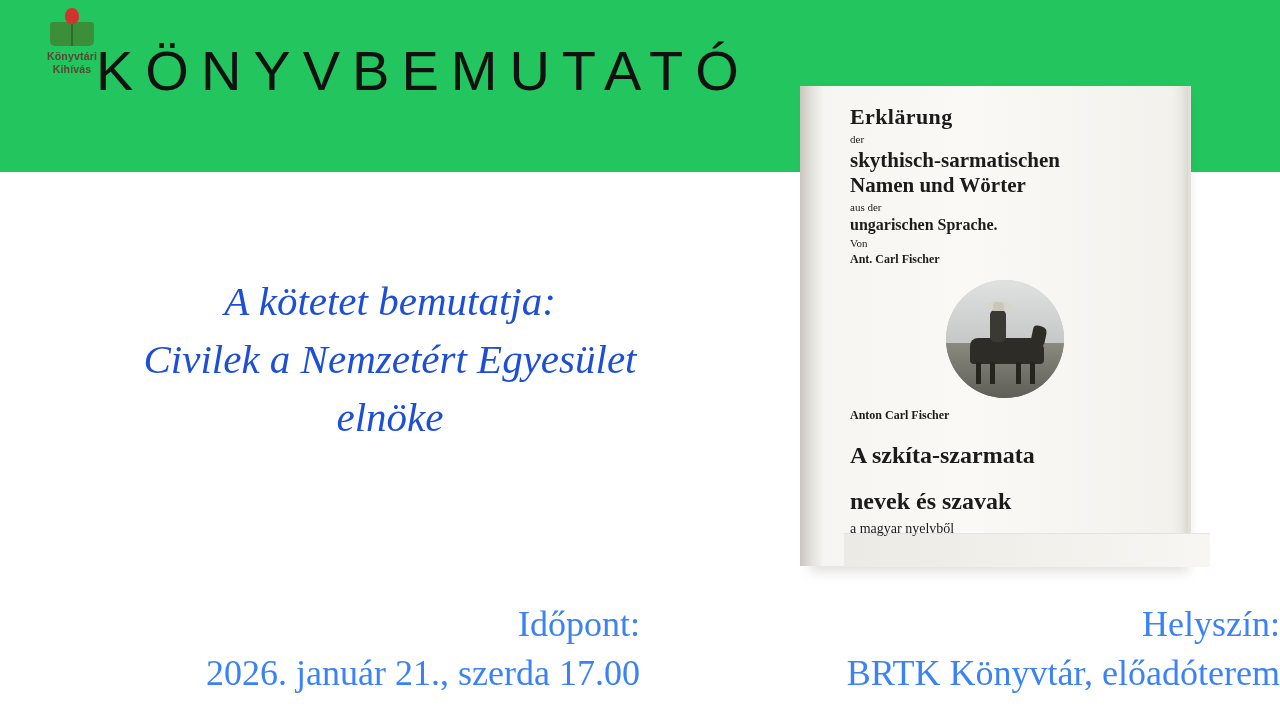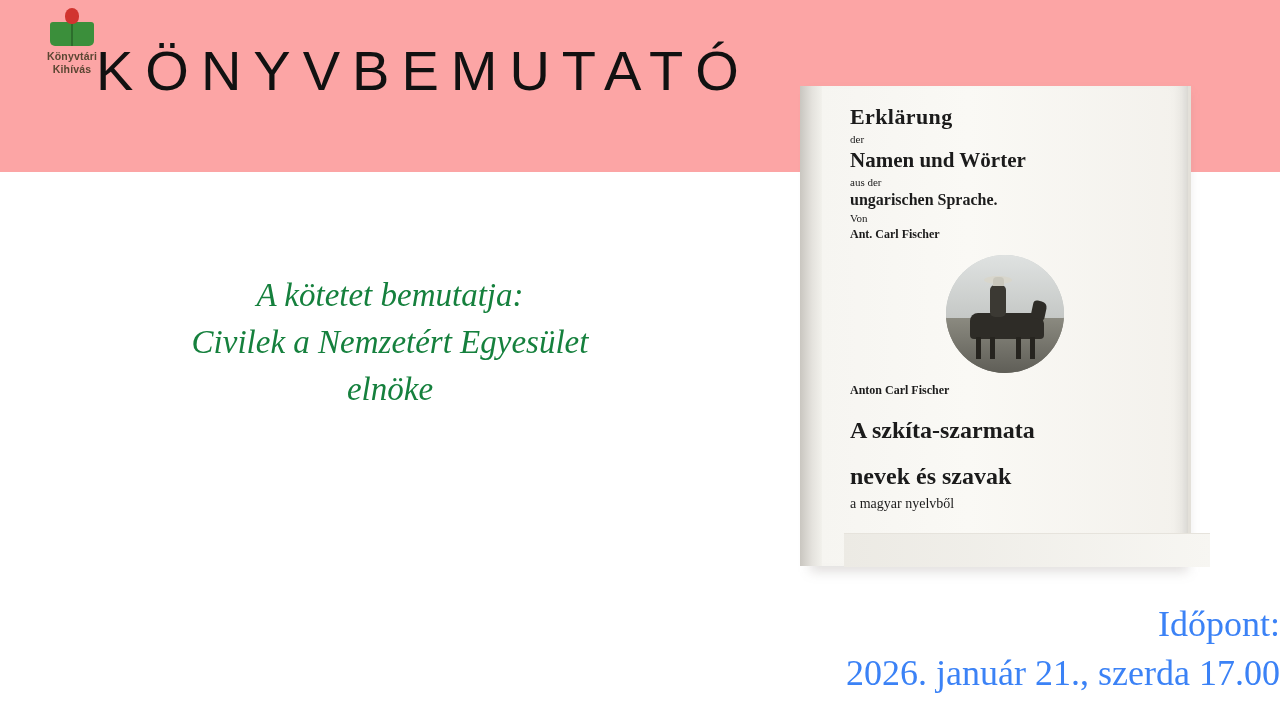--- a/index.html
+++ b/index.html
@@ -14,21 +14,21 @@
     font-family: "Liberation Serif", serif;
     position: relative;
   }
 
   
   .header-band {
     position: absolute;
     left: 0; top: 0;
     width: 1280px;
     height: 172px;
-    background: #fca5a5;
+    background: #22c55e;
   }
   .logo {
     position: absolute;
     left: 22px; top: 6px;
     width: 100px;
     height: 78px;
     text-align: center;
   }
   .logo-mark {
     position: relative;
@@ -81,23 +81,23 @@
   }
 
   
   .presenter {
     position: absolute;
     left: 20px;
     top: 272px;
     width: 740px;
     text-align: center;
     font-style: italic;
-    font-size: 33px;
+    font-size: 41px;
     line-height: 1.42;
-    color: #15803d;
+    color: #1d4ed8;
   }
   .presenter div { white-space: nowrap; }
 
   
   .info {
     position: absolute;
     left: 0;
     top: 600px;
     width: 1280px;
     display: flex;
@@ -230,30 +230,35 @@
   <div>A kötetet bemutatja:</div>
   <div>Civilek a Nemzetért Egyesület</div>
   <div>elnöke</div>
 </div>
 
 <div class="info">
   <div class="info-col">
     <span class="label">Időpont:</span>
     <span class="value">2026. január 21., szerda 17.00</span>
   </div>
+  <div class="info-col">
+    <span class="label">Helyszín:</span>
+    <span class="value">BRTK Könyvtár, előadóterem</span>
+  </div>
 </div>
 
 <div class="book">
   <div class="book-shadow"></div>
   <div class="book-spine"></div>
   <div class="book-cover">
     <div class="book-bottom-band"></div>
     <div class="book-inner">
       <div class="bt-1">Erklärung</div>
       <div class="bt-small">der</div>
+      <div class="bt-2">skythisch-sarmatischen</div>
       <div class="bt-2">Namen und Wörter</div>
       <div class="bt-small">aus der</div>
       <div class="bt-3">ungarischen Sprache.</div>
       <div class="bt-small">Von</div>
       <div class="bt-author">Ant. Carl Fischer</div>
 
       <div class="book-photo">
         <div class="ph-sky"></div>
         <div class="ph-ground"></div>
         <div class="ph-horse"></div>

